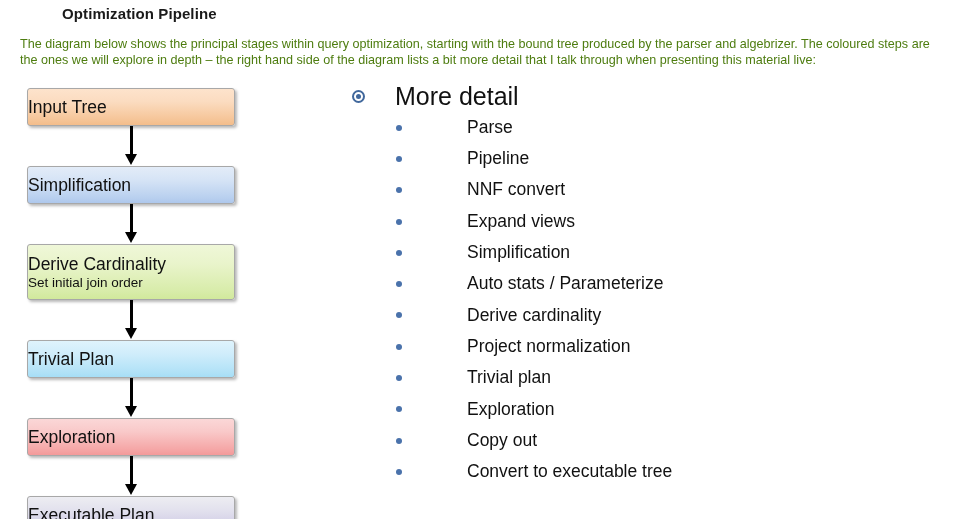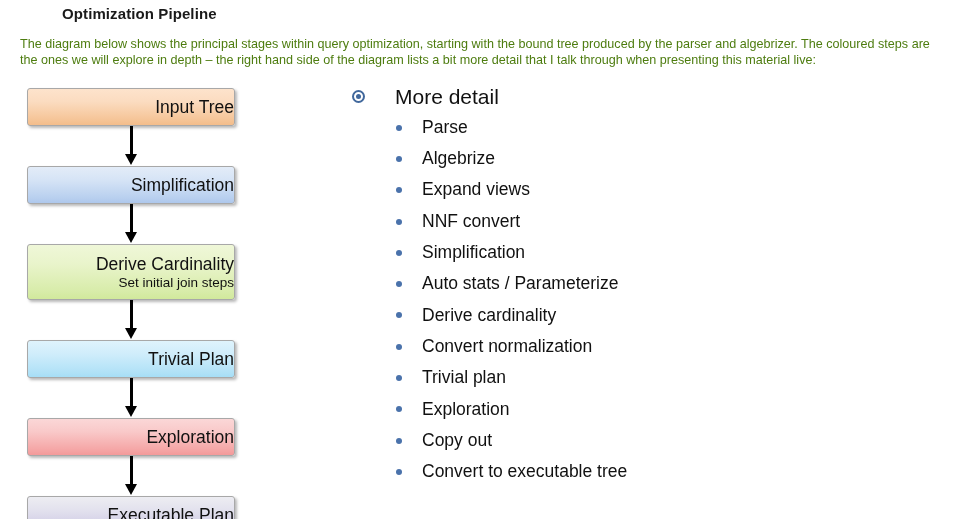--- a/index.html
+++ b/index.html
@@ -47,21 +47,21 @@
   .flow-node {
     position: relative;
     width: 208px;
     border: 1px solid #a8a8a8;
     border-radius: 3px;
     box-sizing: border-box;
     box-shadow: 2px 2px 3px rgba(0,0,0,0.28);
     text-align: center;
     display: flex;
     flex-direction: column;
-    align-items: flex-end;
+    align-items: flex-start;
     justify-content: center;
   }
   .flow-node .node-title {
     font-size: 17.5px;
     color: #111111;
     line-height: 1.15;
     white-space: nowrap;
   }
   .flow-node .node-sub {
     font-size: 13.5px;
@@ -136,34 +136,35 @@
     left: 50%;
     top: 50%;
     width: 5px;
     height: 5px;
     margin-left: -2.5px;
     margin-top: -2.5px;
     border-radius: 50%;
     background: #41689c;
   }
   .detail-head-label {
-    font-size: 21px;
+    font-size: 25px;
     color: #111111;
     line-height: 1;
   }
   .detail-list {
     margin: 0;
     padding: 0;
     list-style: none;
   }
   .detail-item {
     display: flex;
     align-items: center;
     height: 31.3px;
     padding-left: 44px;
+    gap: 45px;
   }
   .bullet-dot {
     width: 6px;
     height: 6px;
     border-radius: 50%;
     background: #4a72ab;
     flex: 0 0 auto;
     margin-right: 20px;
   }
   .detail-item-label {
@@ -195,21 +196,21 @@
     <span class="node-title">Simplification</span>
   </div>
 
   <div class="connector">
     <div class="shaft"></div>
     <div class="head"></div>
   </div>
 
   <div class="flow-node node-h2 fill-green">
     <span class="node-title">Derive Cardinality</span>
-    <span class="node-sub">Set initial join steps</span>
+    <span class="node-sub">Set initial join order</span>
   </div>
 
   <div class="connector">
     <div class="shaft"></div>
     <div class="head"></div>
   </div>
 
   <div class="flow-node node-h1 fill-cyan">
     <span class="node-title">Trivial Plan</span>
   </div>
@@ -241,45 +242,45 @@
     <span class="detail-head-label">More detail</span>
   </div>
 
   <ul class="detail-list">
     <li class="detail-item">
       <span class="bullet-dot"></span>
       <span class="detail-item-label">Parse</span>
     </li>
     <li class="detail-item">
       <span class="bullet-dot"></span>
-      <span class="detail-item-label">Algebrize</span>
+      <span class="detail-item-label">Pipeline</span>
+    </li>
+    <li class="detail-item">
+      <span class="bullet-dot"></span>
+      <span class="detail-item-label">NNF convert</span>
     </li>
     <li class="detail-item">
       <span class="bullet-dot"></span>
       <span class="detail-item-label">Expand views</span>
     </li>
     <li class="detail-item">
       <span class="bullet-dot"></span>
-      <span class="detail-item-label">NNF convert</span>
-    </li>
-    <li class="detail-item">
-      <span class="bullet-dot"></span>
       <span class="detail-item-label">Simplification</span>
     </li>
     <li class="detail-item">
       <span class="bullet-dot"></span>
       <span class="detail-item-label">Auto stats / Parameterize</span>
     </li>
     <li class="detail-item">
       <span class="bullet-dot"></span>
       <span class="detail-item-label">Derive cardinality</span>
     </li>
     <li class="detail-item">
       <span class="bullet-dot"></span>
-      <span class="detail-item-label">Convert normalization</span>
+      <span class="detail-item-label">Project normalization</span>
     </li>
     <li class="detail-item">
       <span class="bullet-dot"></span>
       <span class="detail-item-label">Trivial plan</span>
     </li>
     <li class="detail-item">
       <span class="bullet-dot"></span>
       <span class="detail-item-label">Exploration</span>
     </li>
     <li class="detail-item">

